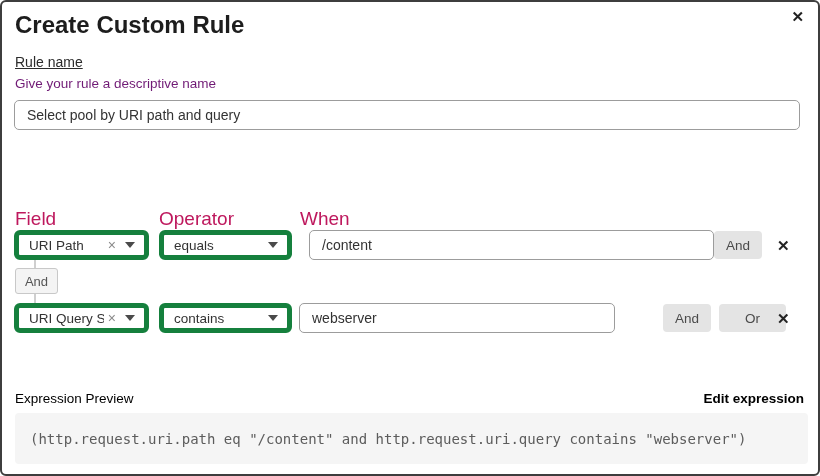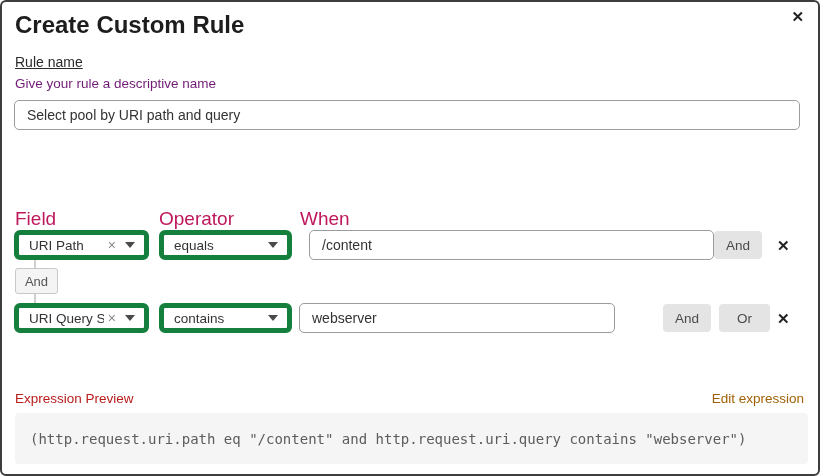--- a/index.html
+++ b/index.html
@@ -120,21 +120,21 @@
     background: #e4e4e4;
     border: none;
     border-radius: 4px;
     color: #4b4b4b;
     font-size: 13.5px;
     font-family: "Liberation Sans", sans-serif;
     cursor: pointer;
   }
   .and-btn-1 { left: 712px; top: 229px; width: 48px; }
   .and-btn-2 { left: 661px; top: 302px; width: 48px; }
-  .or-btn-2  { left: 717px; top: 302px; width: 51px; }
+  .or-btn-2  { left: 717px; top: 302px; width: 67px; }
 
   .delete-x {
     position: absolute;
     font-size: 15px;
     font-weight: 700;
     color: #232323;
     cursor: pointer;
     line-height: 1;
   }
   .delete-1 { left: 775px; top: 236px; }
@@ -159,29 +159,30 @@
     align-items: center;
     justify-content: center;
     font-size: 13px;
     color: #555;
   }
 
   .expr-label {
     position: absolute;
     left: 13px; top: 389px;
     font-size: 13.5px;
-    color: #b91c1c;
+    color: #000000;
   }
   .edit-link {
     position: absolute;
     right: 14px; top: 389px;
     font-size: 13.5px;
-    color: #a16207;
+    color: #000000;
     cursor: pointer;
     text-decoration: none;
+    font-weight: bold;
   }
   .code-block {
     position: absolute;
     left: 13px; top: 411px;
     width: 793px; height: 51px;
     background: #f5f5f5;
     border-radius: 4px;
     display: flex;
     align-items: center;
     padding-left: 15px;

